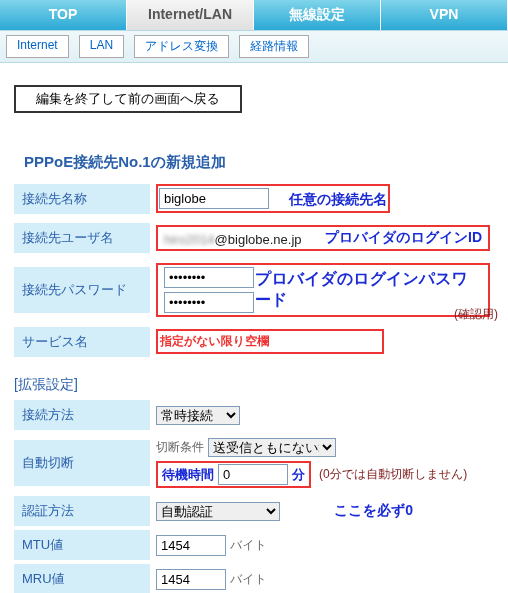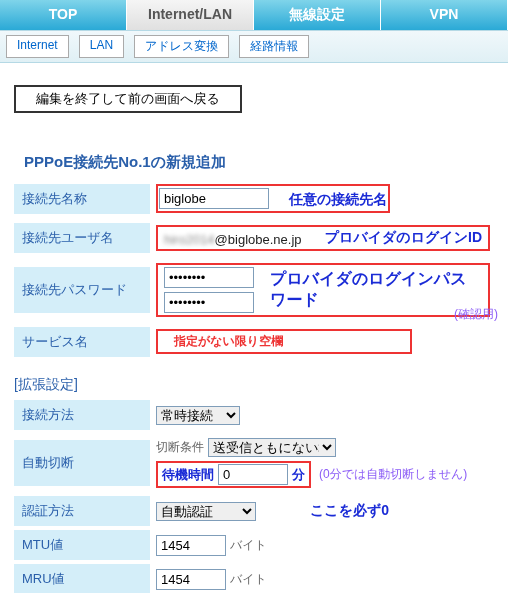--- a/index.html
+++ b/index.html
@@ -17,21 +17,21 @@
 .value-cell{flex:1;padding:4px 4px 4px 6px;display:flex;align-items:center;gap:4px}
 .tall .label-cell{padding:14px 8px}
 input[type=text],input[type=password]{font-family:inherit;font-size:13px;border:1px solid #7f9db9;padding:2px 4px}
 select{font-family:inherit;font-size:13px;border:1px solid #7f9db9}
 .redbox{border:2px solid #e33;padding:1px 2px;display:inline-block}
 .ann{color:#1a2bd6;font-weight:bold;font-size:14px}
 .ann-big{color:#1a2bd6;font-weight:bold;font-size:16px}
 .ann-red{color:#e33;font-weight:bold;font-size:12px}
 .ext-title{color:#2a5faa;font-size:14px;font-weight:normal;margin:18px 0 6px}
 .unit{color:#666;font-size:12px}
-.note{color:#8b5cf6;font-size:12px;margin-left:4px}
+.note{color:#7f1d1d;font-size:12px;margin-left:4px}
 .blurred{filter:blur(2px);color:#888}
 </style>
 </head>
 <body>
 
 <div class="main-tabs">
   <div class="main-tab">TOP</div>
   <div class="main-tab active">Internet/LAN</div>
   <div class="main-tab">無線設定</div>
   <div class="main-tab">VPN</div>
@@ -70,35 +70,35 @@
             <span>@biglobe.ne.jp</span>
           </span>
         <span class="ann" style="margin-left:auto">プロバイダのログインID</span>
       </span>
     </div>
   </div>
 
   <div class="form-row tall">
     <div class="label-cell">接続先パスワード</div>
     <div class="value-cell" style="position:relative">
-      <span class="redbox" style="padding:2px 6px;display:flex;align-items:center;gap:16px">
+      <span class="redbox" style="padding:2px 6px;display:flex;align-items:center;gap:1px">
         <span style="display:flex;flex-direction:column;gap:4px">
           <input type="password" style="width: 80px;" value="●●●●●●●●">
           <input type="password" style="width: 80px;" value="●●●●●●●●">
         </span>
         <span class="ann-big">プロバイダのログインパスワード</span>
       </span>
       <span class="note" style="position:absolute;right:-4px;bottom:-2px">(確認用)</span>
     </div>
   </div>
 
   <div class="form-row">
     <div class="label-cell">サービス名</div>
     <div class="value-cell">
-      <span class="redbox" style="padding:2px 16px;width:220px">
+      <span class="redbox" style="padding:2px 2px;width:220px">
         <span class="ann-red">指定がない限り空欄</span>
       </span>
     </div>
   </div>
 
   <div class="ext-title">[拡張設定]</div>
 
   <div class="form-row">
     <div class="label-cell">接続方法</div>
     <div class="value-cell">
@@ -120,21 +120,21 @@
           <span class="ann" style="font-size:13px">分</span>
         </span>
         <span class="note">(0分では自動切断しません)</span>
       </div>
     </div>
   </div>
 
   <div class="form-row">
     <div class="label-cell">認証方法</div>
     <div class="value-cell">
-      <select style="width:100px"><option>自動認証</option></select>
+      <select style="width:124px"><option>自動認証</option></select>
       <span class="ann" style="margin-left:50px">ここを必ず0</span>
     </div>
   </div>
 
   <div class="form-row">
     <div class="label-cell">MTU値</div>
     <div class="value-cell">
       <input type="text" style="width: 60px;" value="1454">
       <span class="unit">バイト</span>
     </div>

